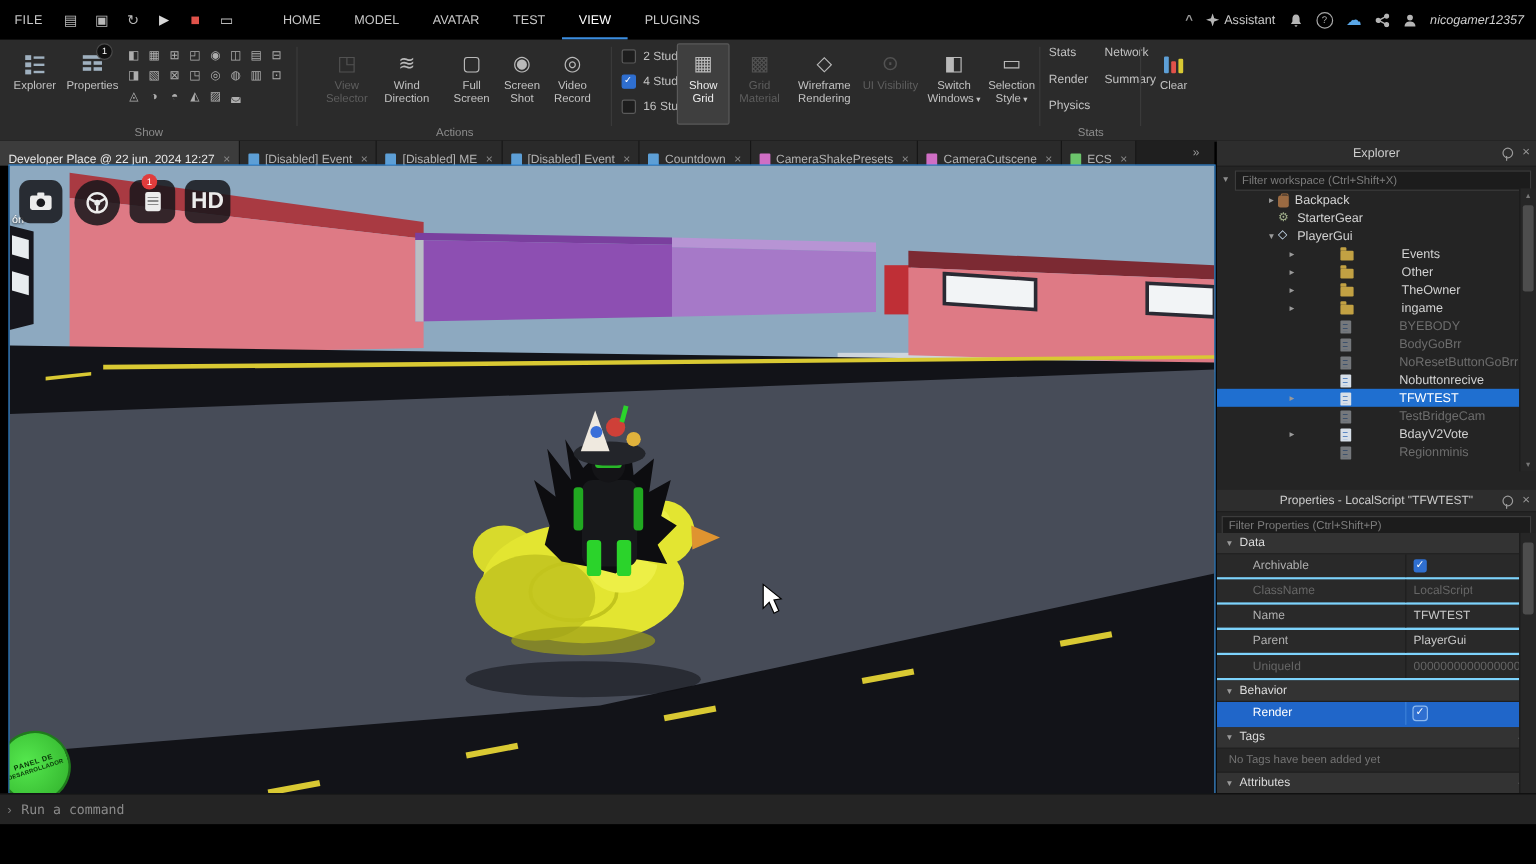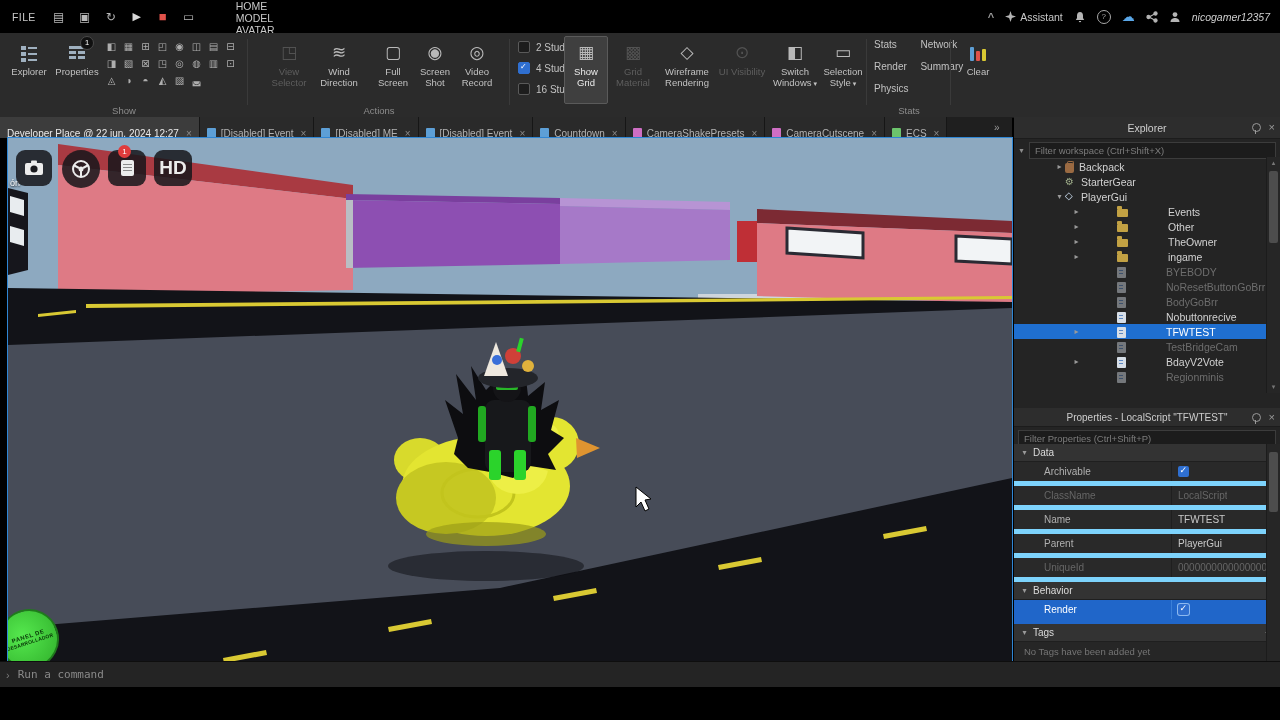--- a/index.html
+++ b/index.html
@@ -8,21 +8,21 @@
 
   
   .titlebar{position:absolute;left:0;top:0;width:1280px;height:33px;background:#000;
     display:flex;align-items:center;color:#c9c9c9;}
   .file-btn{padding:0 12px;font-size:10.5px;letter-spacing:.4px;}
   .tb-icons{display:flex;gap:8px;margin-left:2px;}
   .tbi{width:18px;height:18px;display:flex;align-items:center;justify-content:center;
     font-size:12px;color:#b8b8b8;}
   .tbi.tbi-play{color:#d8d8d8;font-size:11px;}
   .tbi.tbi-stop{color:#e0524a;font-size:13px;}
-  .menu{display:flex;margin-left:24px;height:33px;align-items:stretch;flex-direction:column;}
+  .menu{display:flex;margin-left:24px;height:33px;align-items:stretch;}
   .menu-item{padding:0 14px;display:flex;align-items:center;font-size:10.5px;color:#c9c9c9;}
   .menu-item.active{color:#fff;box-shadow:inset 0 -2px 0 #3b8de0;}
   .tb-right{margin-left:auto;display:flex;align-items:center;gap:11px;padding-right:10px;font-size:10.5px;}
   .collapse-chev{color:#9a9a9a;font-size:11px;font-weight:bold;}
   .assist{display:flex;align-items:center;gap:4px;color:#c9c9c9;}
   .helpcircle{width:12px;height:12px;border:1px solid #a8a8a8;border-radius:50%;
     display:flex;align-items:center;justify-content:center;font-size:8px;color:#a8a8a8;}
   .cloudglyph{color:#5aa7e8;font-size:13px;line-height:13px;}
   .usern{color:#cfcfcf;font-style:italic;}
 
@@ -149,21 +149,21 @@
   .scarrow{position:absolute;left:0;right:0;text-align:center;color:#777;font-size:7px;}
   .sca-up{top:2px;}.sca-dn{bottom:2px;}
   .scthumb{position:absolute;left:2px;right:2px;background:#4d4d4d;border-radius:2px;}
 
   .props-sec{position:absolute;left:0;top:291px;width:266px;height:253px;overflow:hidden;background:#242424;}
   .proplist{position:absolute;left:0;top:36px;right:0;bottom:0;overflow:hidden;}
   .psec{height:17px;background:#333;display:flex;align-items:center;font-size:10px;color:#dcdcdc;
     border-bottom:1px solid #1f1f1f;padding-left:6px;gap:4px;}
   .psec .arr{width:9px;}
   .plus{margin-left:auto;margin-right:8px;color:#9a9a9a;font-size:12px;line-height:12px;}
-  .prow{height:19px;display:flex;border-bottom:5px solid #7dd3fc;background:#292929;
+  .prow{height:19px;display:flex;border-bottom:2px solid #7dd3fc;background:#292929;
     font-size:10px;color:#c9c9c9;align-items:stretch;}
   .plabel{width:127px;padding-left:30px;color:#b0b0b0;border-right:1px solid #1f1f1f;
     display:flex;align-items:center;flex:none;}
   .pvalue{flex:1;padding-left:6px;display:flex;align-items:center;overflow:hidden;}
   .pvtext{white-space:nowrap;overflow:hidden;max-width:118px;}
   .prow.dim .plabel,.prow.dim .pvtext{color:#666;}
   .prow.sel{background:#2066c9;border-color:#2066c9;}
   .prow.sel .plabel{color:#fff;border-right-color:#3a7fd8;}
   .cb{width:11px;height:11px;background:#2f6fd0;border-radius:2px;position:relative;flex:none;}
   .cb::after{content:"✓";position:absolute;color:#fff;font-size:9px;left:1.5px;top:-1.5px;}
@@ -658,27 +658,27 @@
 
           <div class="trow dim ind-2">
             <span class="arr i-none"></span>
             <span class="ticon ic-script"></span>
             <span>BYEBODY</span>
           </div>
 
           <div class="trow dim ind-2">
             <span class="arr i-none"></span>
             <span class="ticon ic-script"></span>
-            <span>NoResetButtonGoBrr</span>
+            <span>BodyGoBrr</span>
           </div>
 
           <div class="trow dim ind-2">
             <span class="arr i-none"></span>
             <span class="ticon ic-script"></span>
-            <span>BodyGoBrr</span>
+            <span>NoResetButtonGoBrr</span>
           </div>
 
           <div class="trow ind-2">
             <span class="arr i-none"></span>
             <span class="ticon ic-script"></span>
             <span>Nobuttonrecive</span>
           </div>
 
           <div class="trow sel ind-2">
             <span class="arr i-right"></span>

